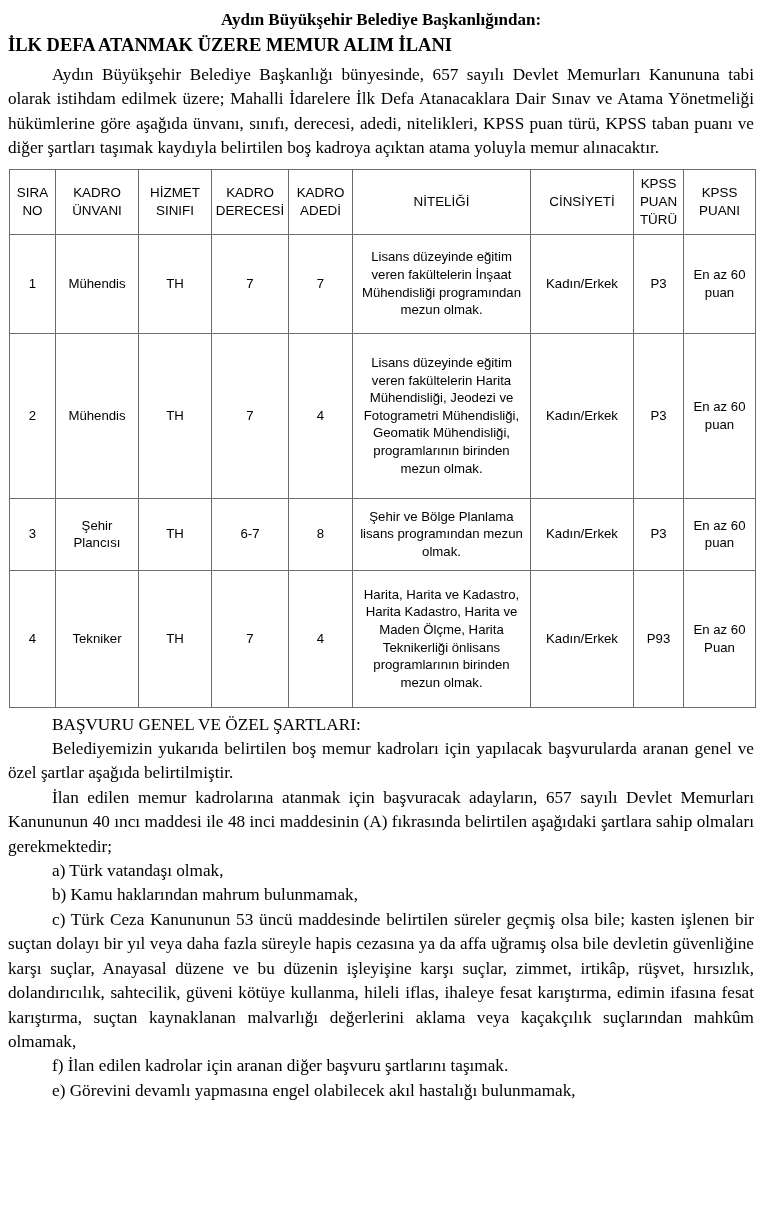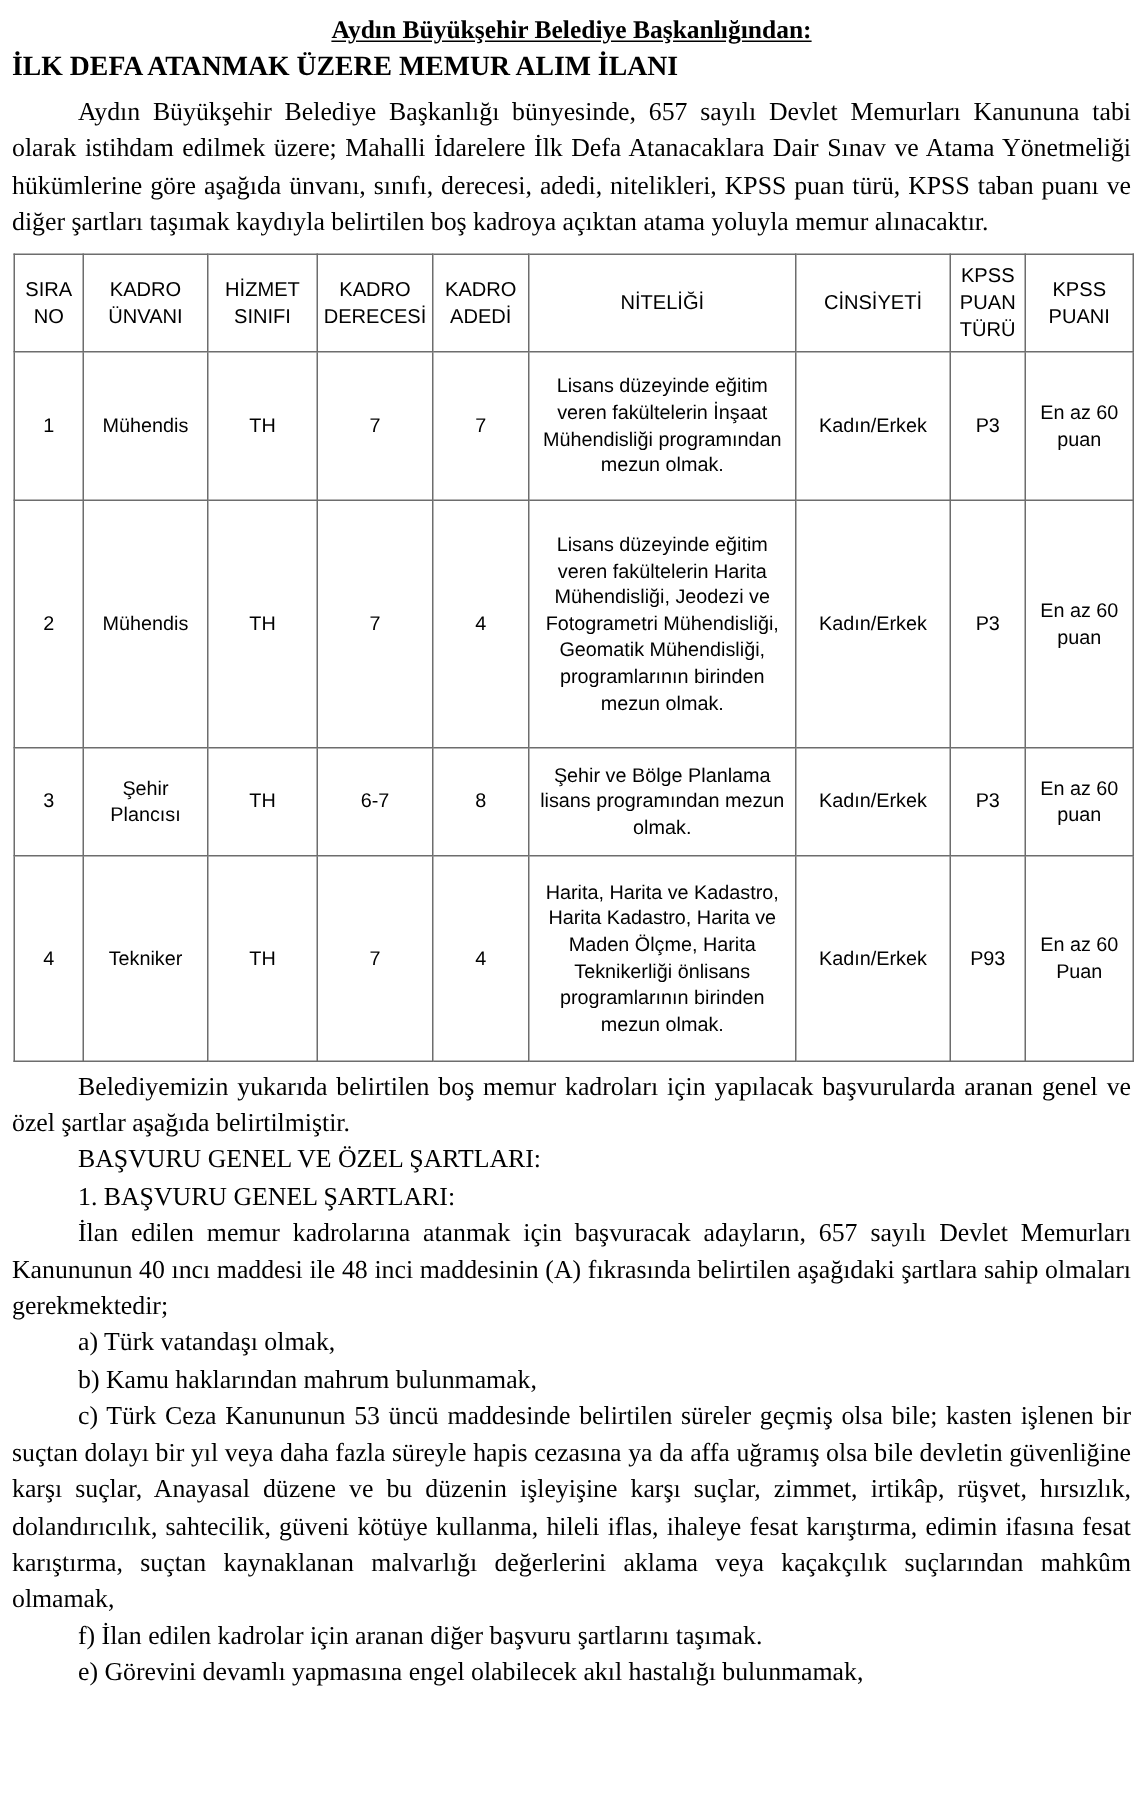--- a/index.html
+++ b/index.html
@@ -22,21 +22,20 @@
   
   .title-org {
     text-align: center;
     font-weight: bold;
     font-size: 17px;
     line-height: 22px;
     margin: 9px 0 0 0;
     letter-spacing: 0px;
   }
   .title-org span {
-    text-decoration: underline;
     text-underline-offset: 2px;
   }
   .title-main {
     text-align: left;
     font-weight: bold;
     font-size: 18.5px;
     line-height: 24px;
     margin: 2px 0 0 0;
   }
 
@@ -182,23 +181,22 @@
         <td>4</td>
         <td class="nitelik">Harita, Harita ve Kadastro, Harita Kadastro, Harita ve Maden Ölçme, Harita Teknikerliği önlisans programlarının birinden mezun olmak.</td>
         <td>Kadın/Erkek</td>
         <td>P93</td>
         <td>En az 60 Puan</td>
       </tr>
     </tbody>
   </table>
 
   <div class="section-after-table">
+    <p class="body indent">BAŞVURU GENEL VE ÖZEL ŞARTLARI:</p>
     <p class="body indent">Belediyemizin yukarıda belirtilen boş memur kadroları için yapılacak başvurularda aranan genel ve özel şartlar aşağıda belirtilmiştir.</p>
-    <p class="body indent">BAŞVURU GENEL VE ÖZEL ŞARTLARI:</p>
-    <p class="body indent">1. BAŞVURU GENEL ŞARTLARI:</p>
     <p class="body indent">İlan edilen memur kadrolarına atanmak için başvuracak adayların, 657 sayılı Devlet Memurları Kanununun 40 ıncı maddesi ile 48 inci maddesinin (A) fıkrasında belirtilen aşağıdaki şartlara sahip olmaları gerekmektedir;</p>
     <p class="body lettered">a) Türk vatandaşı olmak,</p>
     <p class="body lettered">b) Kamu haklarından mahrum bulunmamak,</p>
     <p class="body lettered">c) Türk Ceza Kanununun 53 üncü maddesinde belirtilen süreler geçmiş olsa bile; kasten işlenen bir suçtan dolayı bir yıl veya daha fazla süreyle hapis cezasına ya da affa uğramış olsa bile devletin güvenliğine karşı suçlar, Anayasal düzene ve bu düzenin işleyişine karşı suçlar, zimmet, irtikâp, rüşvet, hırsızlık, dolandırıcılık, sahtecilik, güveni kötüye kullanma, hileli iflas, ihaleye fesat karıştırma, edimin ifasına fesat karıştırma, suçtan kaynaklanan malvarlığı değerlerini aklama veya kaçakçılık suçlarından mahkûm olmamak,</p>
     <p class="body lettered">f) İlan edilen kadrolar için aranan diğer başvuru şartlarını taşımak.</p>
     <p class="body lettered">e) Görevini devamlı yapmasına engel olabilecek akıl hastalığı bulunmamak,</p>
   </div>
 
 </div>
 

